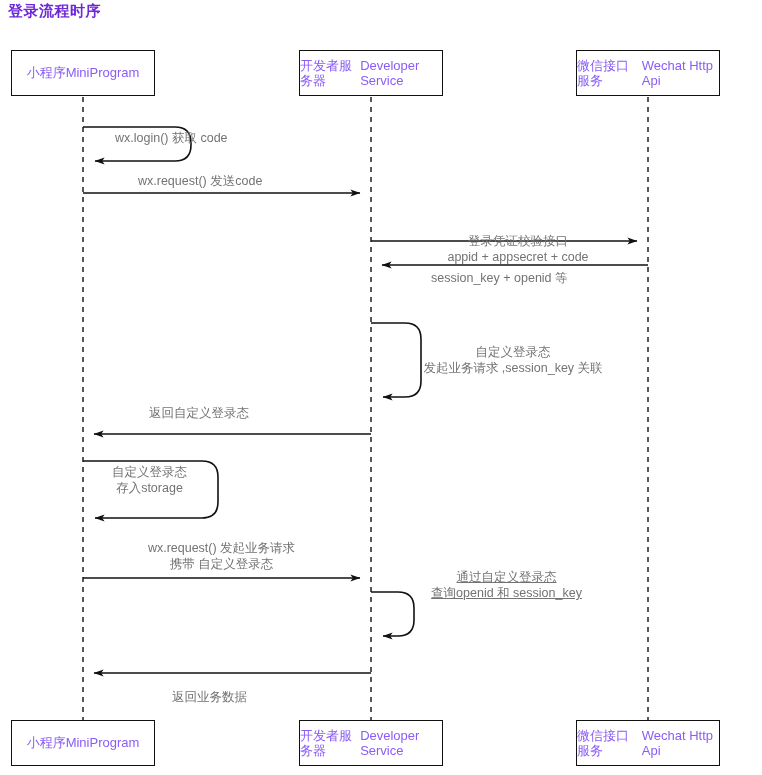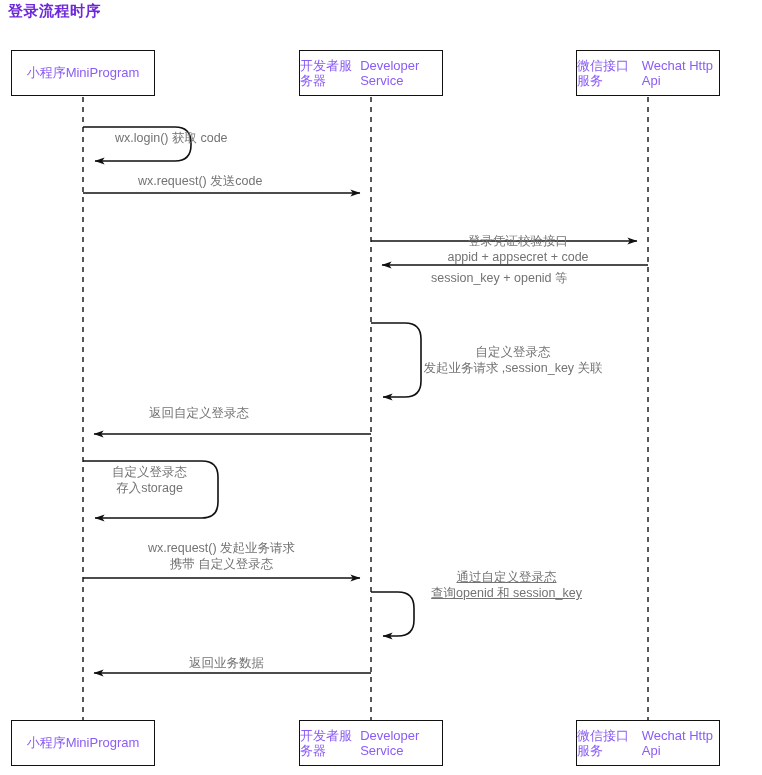--- a/index.html
+++ b/index.html
@@ -184,17 +184,17 @@
 <div class="msg-label two-line" style="left:124px;top:540px;width:195px;">
   <div>wx.request() 发起业务请求</div>
   <div>携带 自定义登录态</div>
 </div>
 
 <div class="msg-label two-line" style="left:409px;top:569px;width:195px;text-decoration:underline;">
   <div>通过自定义登录态</div>
   <div>查询openid 和 session_key</div>
 </div>
 
-<div class="msg-label" style="left:172px;top:656px;margin-left:17px;">
+<div class="msg-label" style="left:172px;top:690px;">
   <div>返回业务数据</div>
 </div>
 
 <div id="watermark">CSDN @Insection-white</div>
 
 </body></html>

